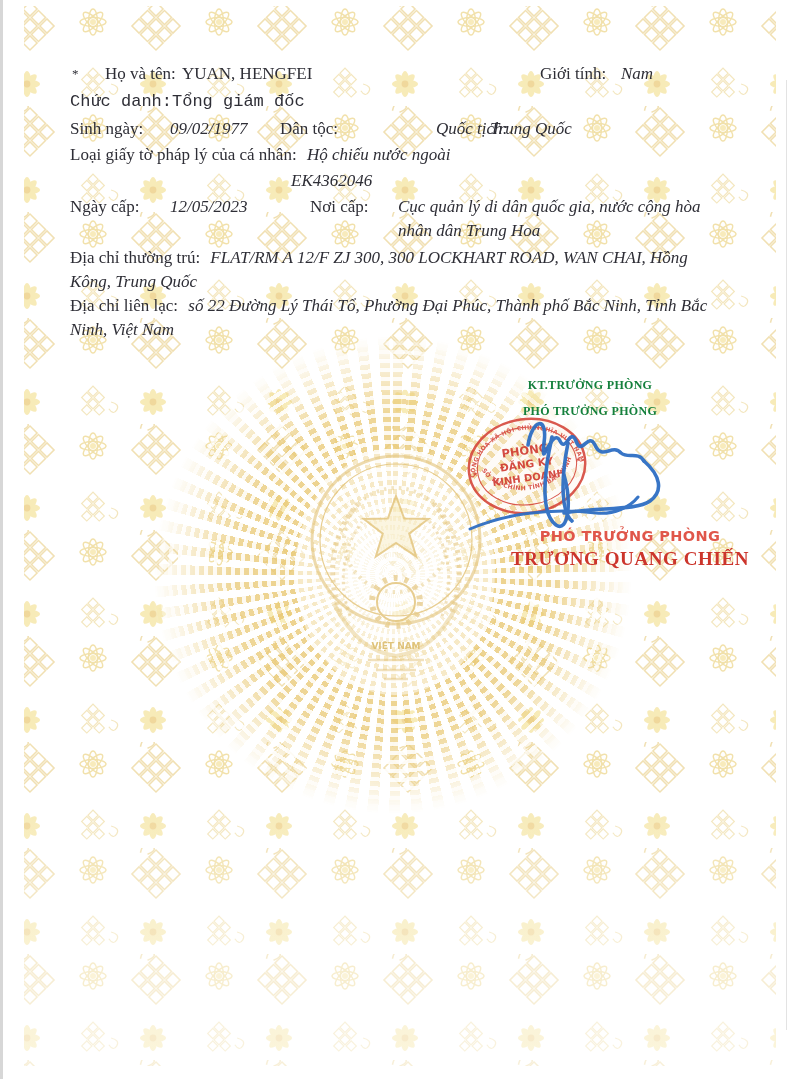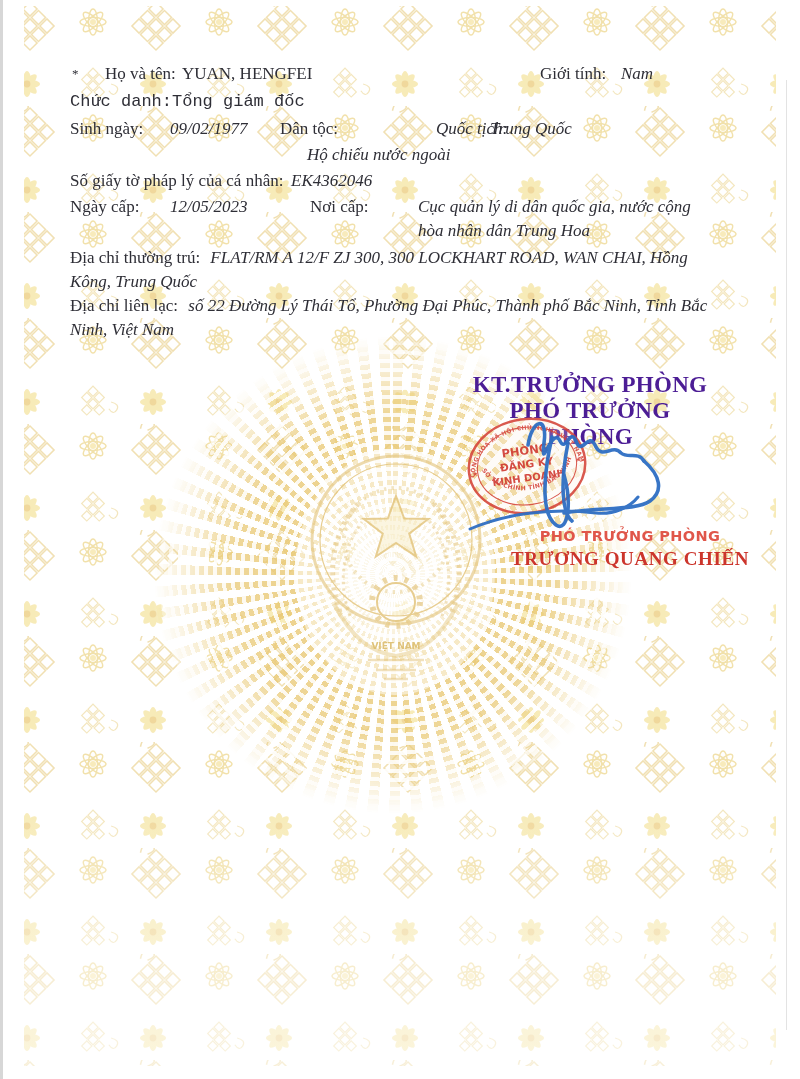--- a/index.html
+++ b/index.html
@@ -43,21 +43,21 @@
   .wrapline{position:absolute;left:0;width:642px;white-space:normal;}
   .lbl{font-style:normal;}
   .val{font-style:italic;}
   .val-plain{font-style:normal;}
   .abs{position:absolute;top:0;}
 
   .row-flex{position:absolute;left:0;width:645px;display:flex;align-items:flex-start;}
 
   
   #kt-block{position:absolute;left:465px;top:372px;width:250px;z-index:6;text-align:center;
-    font-weight:bold;font-size:23px;line-height:26px;color:#4c1d95;letter-spacing:.3px;}
+    font-weight:bold;font-size:12px;line-height:26px;color:#15803d;letter-spacing:.3px;}
   #stamp{position:absolute;left:460px;top:410px;width:134px;height:112px;z-index:7;transform:rotate(-8deg);}
   #signature{position:absolute;left:468px;top:403px;width:210px;height:155px;z-index:8;}
   #red-block{position:absolute;left:502px;top:525px;width:256px;z-index:7;text-align:center;}
   #red-title{font-family:"DejaVu Sans","Liberation Sans",sans-serif;font-weight:bold;font-size:14.5px;
     color:#e0564a;letter-spacing:.4px;line-height:22px;}
   #red-name{font-family:"Liberation Serif","DejaVu Serif",serif;font-weight:bold;font-size:19px;
     color:#cc352c;letter-spacing:.6px;line-height:24px;}
 </style>
 </head>
 <body>
@@ -157,33 +157,33 @@
     <div class="line" style="top:55px;">
       <span class="lbl">Sinh ngày:</span>
       <span class="abs val" style="left:100px;">09/02/1977</span>
       <span class="abs lbl" style="left:210px;">Dân tộc:</span>
       <span class="abs val" style="left:284px;"></span>
       <span class="abs val" style="left:320px;margin-left:46px;">Quốc tịch:</span>
       <span class="abs val" style="left:420px;font-family:Liberation Serif, serif;">Trung Quốc</span>
     </div>
 
     <div class="line" style="top:81px;">
+      <span class="lbl">Loại giấy tờ pháp lý của cá nhân:</span>
       <span class="abs val" style="left:237px;">Hộ chiếu nước ngoài</span>
     </div>
 
     <div class="line" style="top:107px;">
-      <span class="lbl">Số giấy tờ pháp lý của cá nhân:</span>
       <span class="abs val" style="left:221px;">EK4362046</span>
     </div>
 
     <div class="row-flex" style="top:133px;font-family:Liberation Serif, serif;">
       <span class="lbl" style="width:100px;flex:none;">Ngày cấp:</span>
       <span class="val" style="width:140px;flex:none;">12/05/2023</span>
       <span class="lbl" style="width:88px;flex:none;">Nơi cấp:</span>
-      <span class="val" style="flex:1;white-space:normal;margin-left:20px;">Cục quản lý di dân quốc gia, nước cộng hòa nhân dân Trung Hoa</span>
+      <span class="val" style="flex:1;white-space:normal;">Cục quản lý di dân quốc gia, nước cộng hòa nhân dân Trung Hoa</span>
     </div>
 
     <div class="wrapline" style="top:184px;">
       <span class="lbl">Địa chỉ thường trú:</span>
       <span class="val" style="margin-left:6px;">FLAT/RM A 12/F ZJ 300, 300 LOCKHART ROAD, WAN CHAI, Hồng Kông, Trung Quốc</span>
     </div>
 
     <div class="wrapline" style="top:232px;">
       <span class="lbl">Địa chỉ liên lạc:</span>
       <span class="val" style="margin-left:6px;">số 22 Đường Lý Thái Tổ, Phường Đại Phúc, Thành phố Bắc Ninh, Tỉnh Bắc Ninh, Việt Nam</span>

